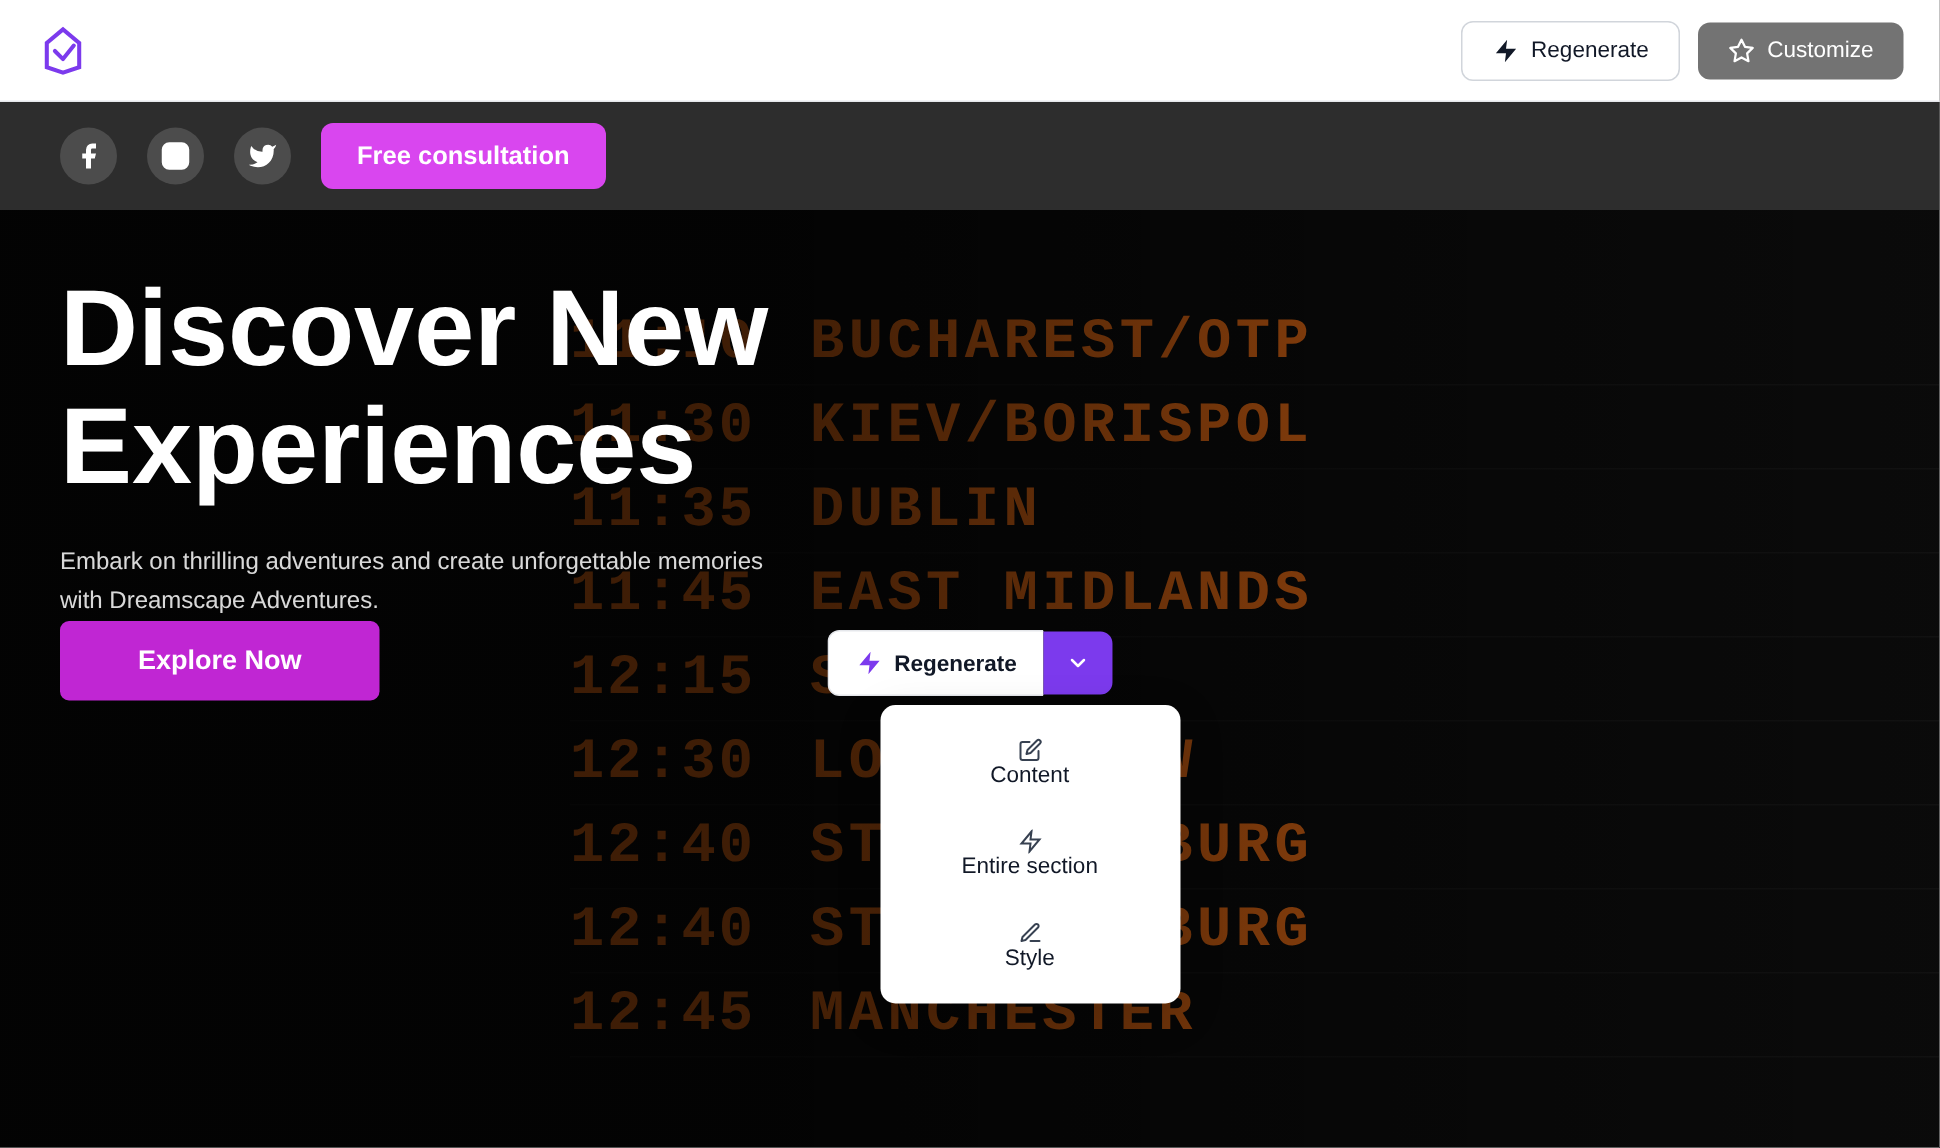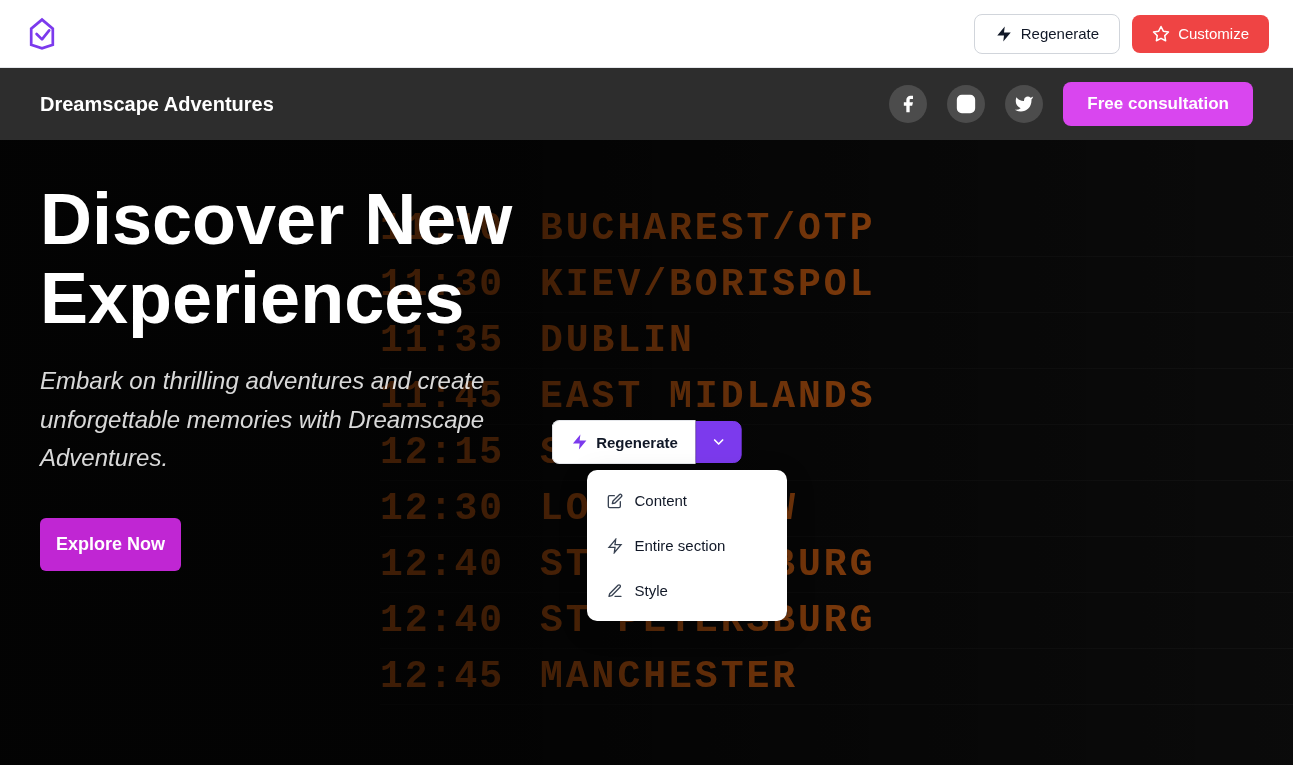--- a/index.html
+++ b/index.html
@@ -43,21 +43,21 @@
       font-size: 15px;
       font-weight: 500;
       color: #111827;
     }
     .btn-regenerate svg { width: 18px; height: 18px; }
     .btn-customize {
       display: flex;
       align-items: center;
       gap: 8px;
       padding: 10px 20px;
-      background: #ef4444;
+      background: #737373;
       color: #ffffff;
       border: none;
       border-radius: 8px;
       cursor: pointer;
       font-size: 15px;
       font-weight: 500;
     }
     .btn-customize svg { width: 18px; height: 18px; }
 
     
@@ -163,32 +163,30 @@
     }
     .hero-title {
       color: #ffffff;
       font-size: 72px;
       font-weight: 800;
       line-height: 1.1;
       margin-bottom: 24px;
     }
     .hero-subtitle {
       color: rgba(255,255,255,0.85);
-      font-size: 24px;
+      font-size: 16px;
       line-height: 1.6;
-      margin-bottom: 40px;
       max-width: 480px;
-      font-style: italic;
     }
     .btn-explore {
       background: #c026d3;
       color: #ffffff;
       border: none;
       border-radius: 6px;
-      padding: 16px 16px;
+      padding: 16px 52px;
       font-size: 18px;
       font-weight: 600;
       cursor: pointer;
       width: fit-content;
     }
 
     
     .regen-dropdown-btn {
       position: absolute;
       top: 280px;
@@ -234,26 +232,27 @@
       background: #ffffff;
       border-radius: 10px;
       box-shadow: 0 8px 30px rgba(0,0,0,0.15);
       width: 200px;
       padding: 8px 0;
       z-index: 200;
     }
     .dropdown-item {
       display: flex;
       align-items: center;
-      gap: 12px;
+      gap: 0;
       padding: 14px 20px;
       cursor: pointer;
       font-size: 15px;
       color: #111827;
       font-weight: 500;
+      flex-direction: column;
     }
     .dropdown-item svg { width: 16px; height: 16px; stroke: #374151; fill: none; stroke-width: 2; }
   </style>
 </head>
 <body>
 
 <div class="toolbar">
   <div class="toolbar-logo">
     <svg viewBox="0 0 40 40" fill="none" xmlns="http://www.w3.org/2000/svg">
       <path d="M20 4 L8 14 L8 32 L20 36 L32 32 L32 14 Z" fill="none" stroke="#7c3aed" stroke-width="3"></path>
@@ -270,21 +269,20 @@
     <button class="btn-customize">
       <svg viewBox="0 0 24 24" fill="none" stroke="white" stroke-width="2" stroke-linecap="round" stroke-linejoin="round">
         <path d="M12 2 L15.09 8.26 L22 9.27 L17 14.14 L18.18 21.02 L12 17.77 L5.82 21.02 L7 14.14 L2 9.27 L8.91 8.26 Z"></path>
       </svg>
       <span>Customize</span>
     </button>
   </div>
 </div>
 
 <nav class="site-nav">
-  <span class="site-brand">Dreamscape Adventures</span>
   <div class="site-nav-right">
     <div class="social-icon">
       <svg viewBox="0 0 24 24">
         <path d="M18 2h-3a5 5 0 0 0-5 5v3H7v4h3v8h4v-8h3l1-4h-4V7a1 1 0 0 1 1-1h3z" fill="white"></path>
       </svg>
     </div>
     <div class="social-icon">
       <svg viewBox="0 0 24 24" fill="none" stroke="white" stroke-width="2" stroke-linecap="round" stroke-linejoin="round">
         <rect x="2" y="2" width="20" height="20" rx="5" ry="5"></rect>
         <circle cx="12" cy="12" r="4"></circle>

